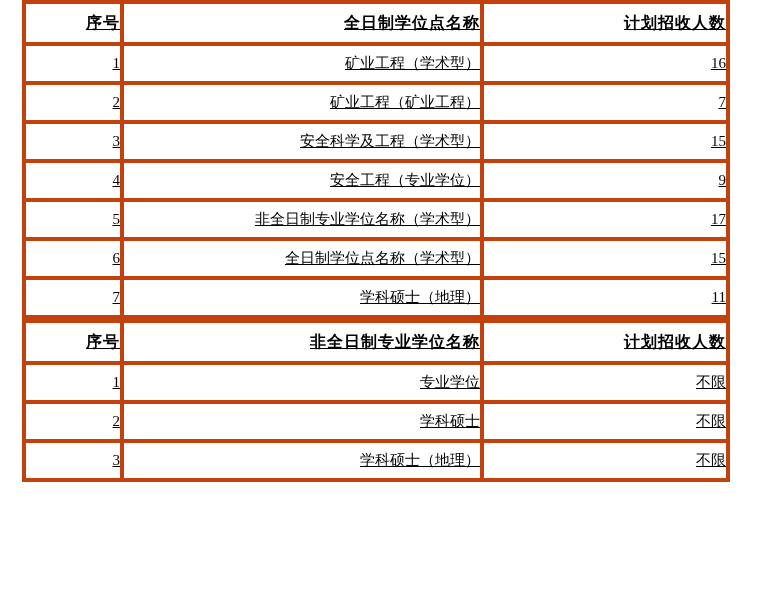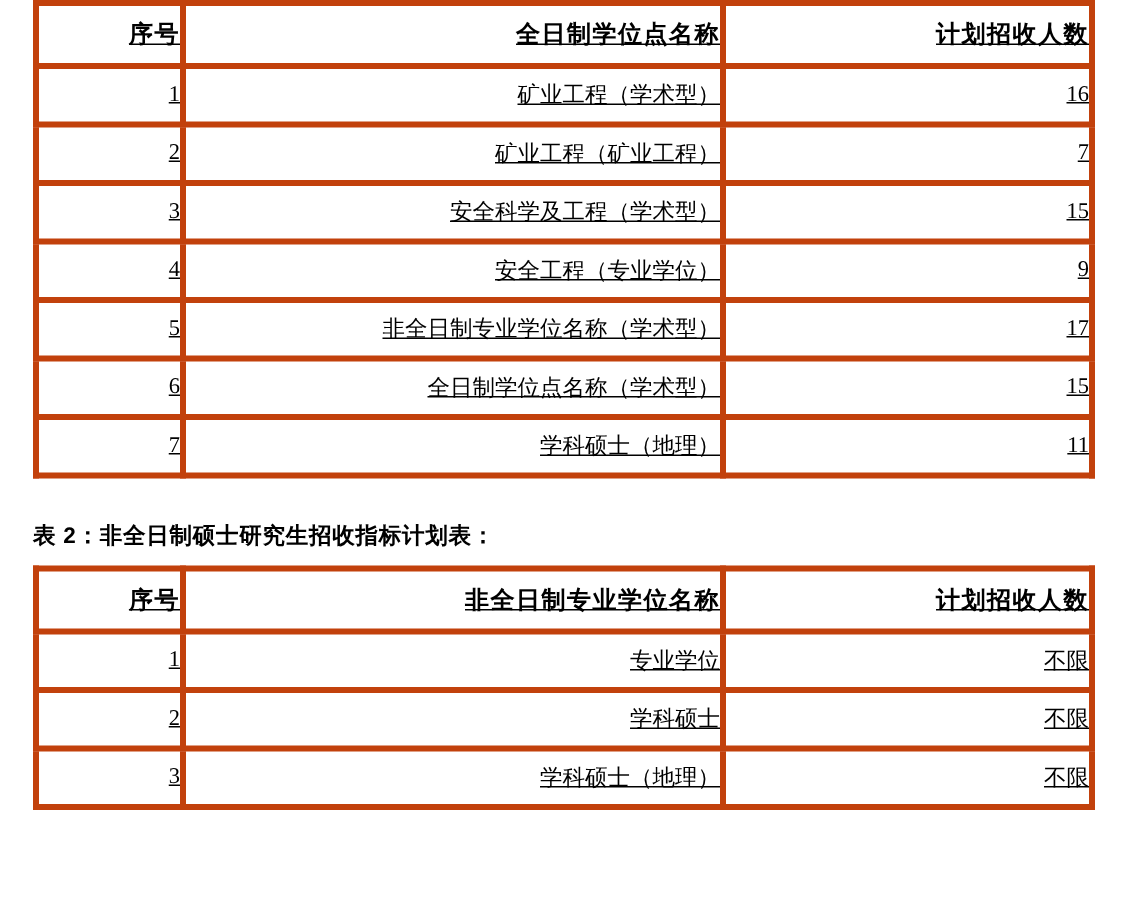--- a/index.html
+++ b/index.html
@@ -123,21 +123,20 @@
         <td class="cell-num">15</td>
       </tr>
       <tr>
         <td class="cell-num">7</td>
         <td>学科硕士（地理）</td>
         <td class="cell-num">11</td>
       </tr>
     </tbody>
   </table>
 
-  <p class="caption caption-2">表 2：非全日制硕士研究生招收指标计划表：</p>
 
   <table class="grid">
     <colgroup>
       <col class="col-no">
       <col class="col-name">
       <col class="col-count">
     </colgroup>
     <thead>
       <tr>
         <th>序号</th>

